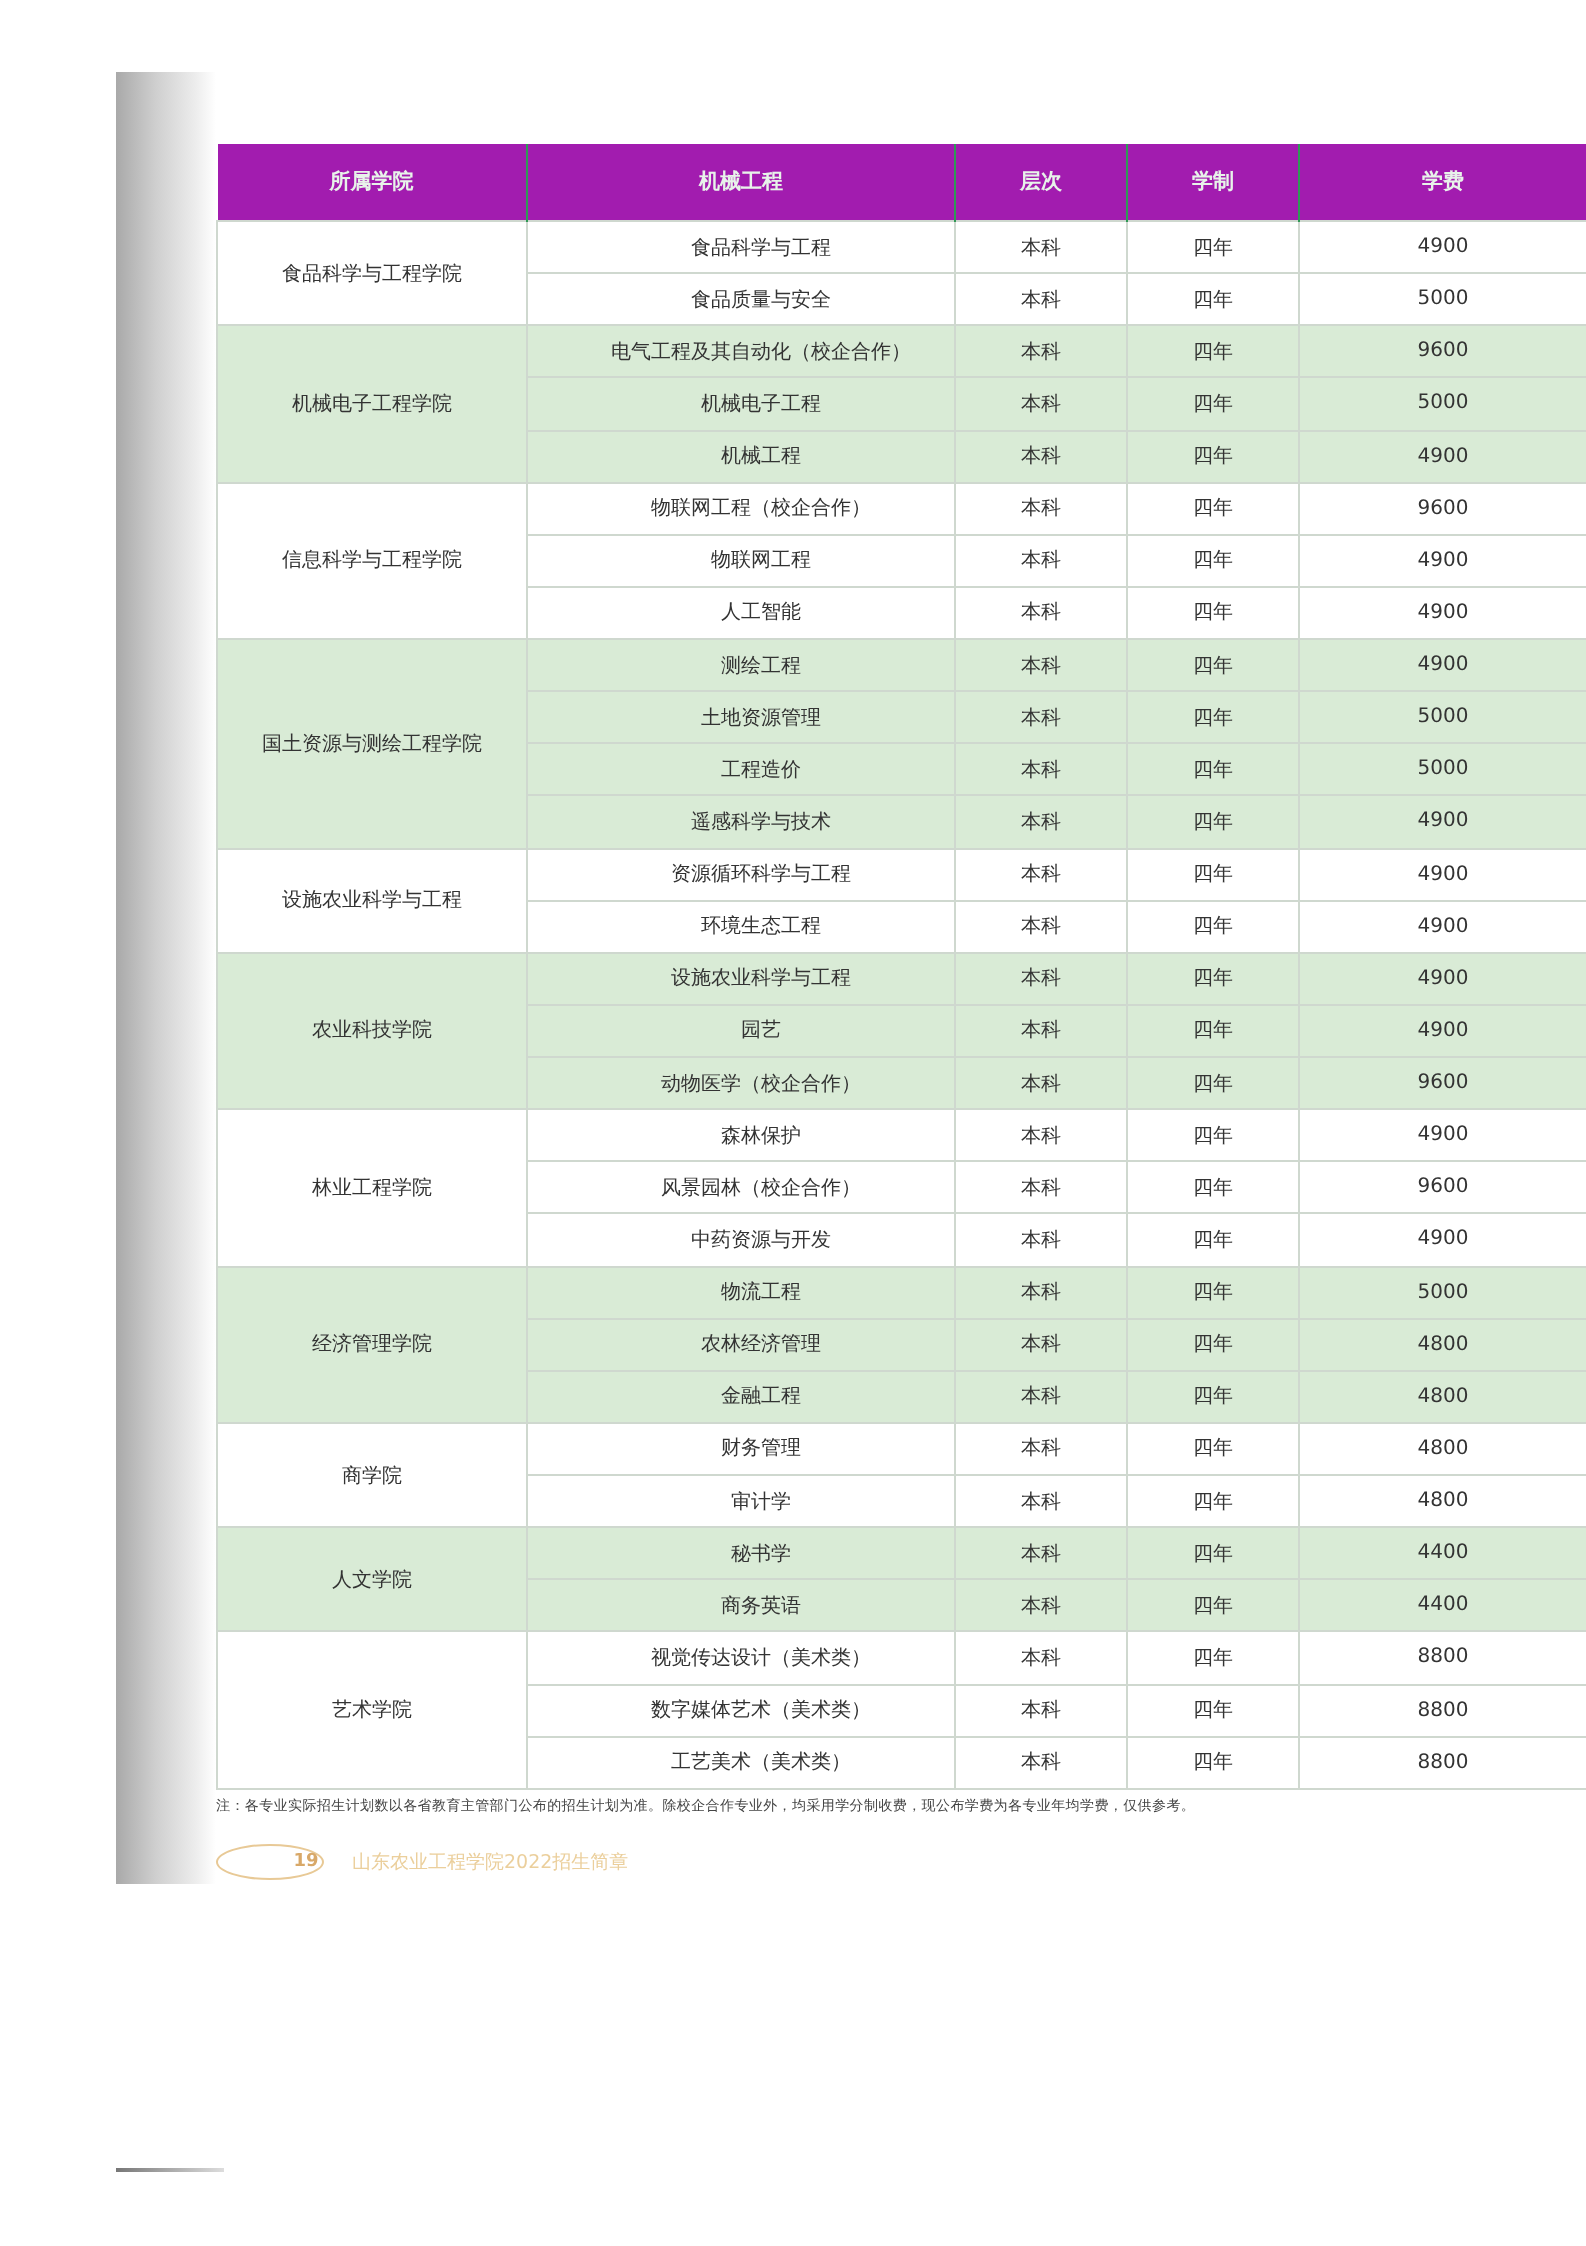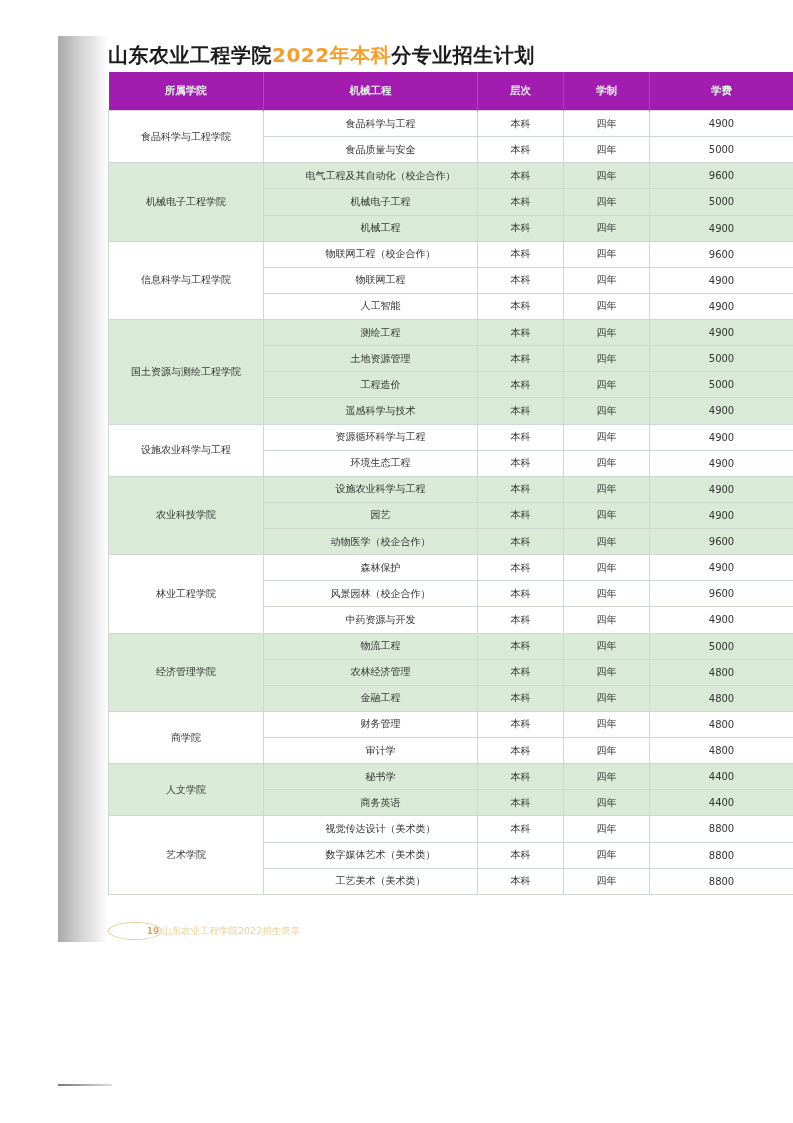--- a/index.html
+++ b/index.html
@@ -18,33 +18,30 @@
   .tbl td { height: 25.13px; border: 1px solid #cfd8cf; padding: 0; text-align: center; color: #333; }
   .tbl td.major { text-align: center; padding-left: 20px; }
   .tbl tr.g td { background: #d9ebd6; }
   .tbl tr.w td { background: #ffffff; }
   .tbl td.college { font-size: 10px; }
   .note { position: absolute; left: 50px; top: 862px; font-size: 7px; color: #444;
     font-family: "DejaVu Serif", "Liberation Serif", serif; white-space: nowrap; letter-spacing: 0.2px; }
   .footer { position: absolute; left: 50px; top: 885px; height: 20px; display: flex; align-items: center; }
   .pagenum { width: 16px; height: 16px; border: 1.5px solid #e8c996; border-radius: 50%; color: #d8a868;
     font-size: 9px; display: flex; align-items: center; justify-content: center; font-weight: bold; padding-left: 36px; }
-  .footer-text { font-size: 9.5px; color: #ebcf9c; }
+  .footer-text { margin-left: 14px; font-size: 9.5px; color: #ebcf9c; }
   .stub { position: absolute; left: 58px; top: 1084px; width: 54px; height: 2px;
     background: linear-gradient(to right, #777, #ddd); }
 </style>
 </head>
 <body>
 
 <div class="page">
   <div class="page-shade"></div>
 
-  <div class="title">
-    <span>山东农业工程学院</span><span class="hl">2022年本科</span><span>分专业招生计划</span>
-  </div>
 
   <table class="tbl">
     <colgroup>
       <col style="width:155px">
         <col style="width:214px">
         <col style="width:86px">
         <col style="width:86px">
         <col style="width:144px">
     </colgroup>
     <thead>
@@ -244,20 +241,21 @@
         </tr>
         <tr class="w">
           <td class="major">工艺美术（美术类）</td>
           <td>本科</td>
           <td>四年</td>
           <td>8800</td>
         </tr>
       </tbody>
   </table>
 
+  <div class="note">注：各专业实际招生计划数以各省教育主管部门公布的招生计划为准。除校企合作专业外，均采用学分制收费，现公布学费为各专业年均学费，仅供参考。</div>
 
   <div class="footer">
     <div class="pagenum">19</div>
     <div class="footer-text">山东农业工程学院2022招生简章</div>
   </div>
 </div>
 
 <div class="stub"></div>
 
 </body></html>

